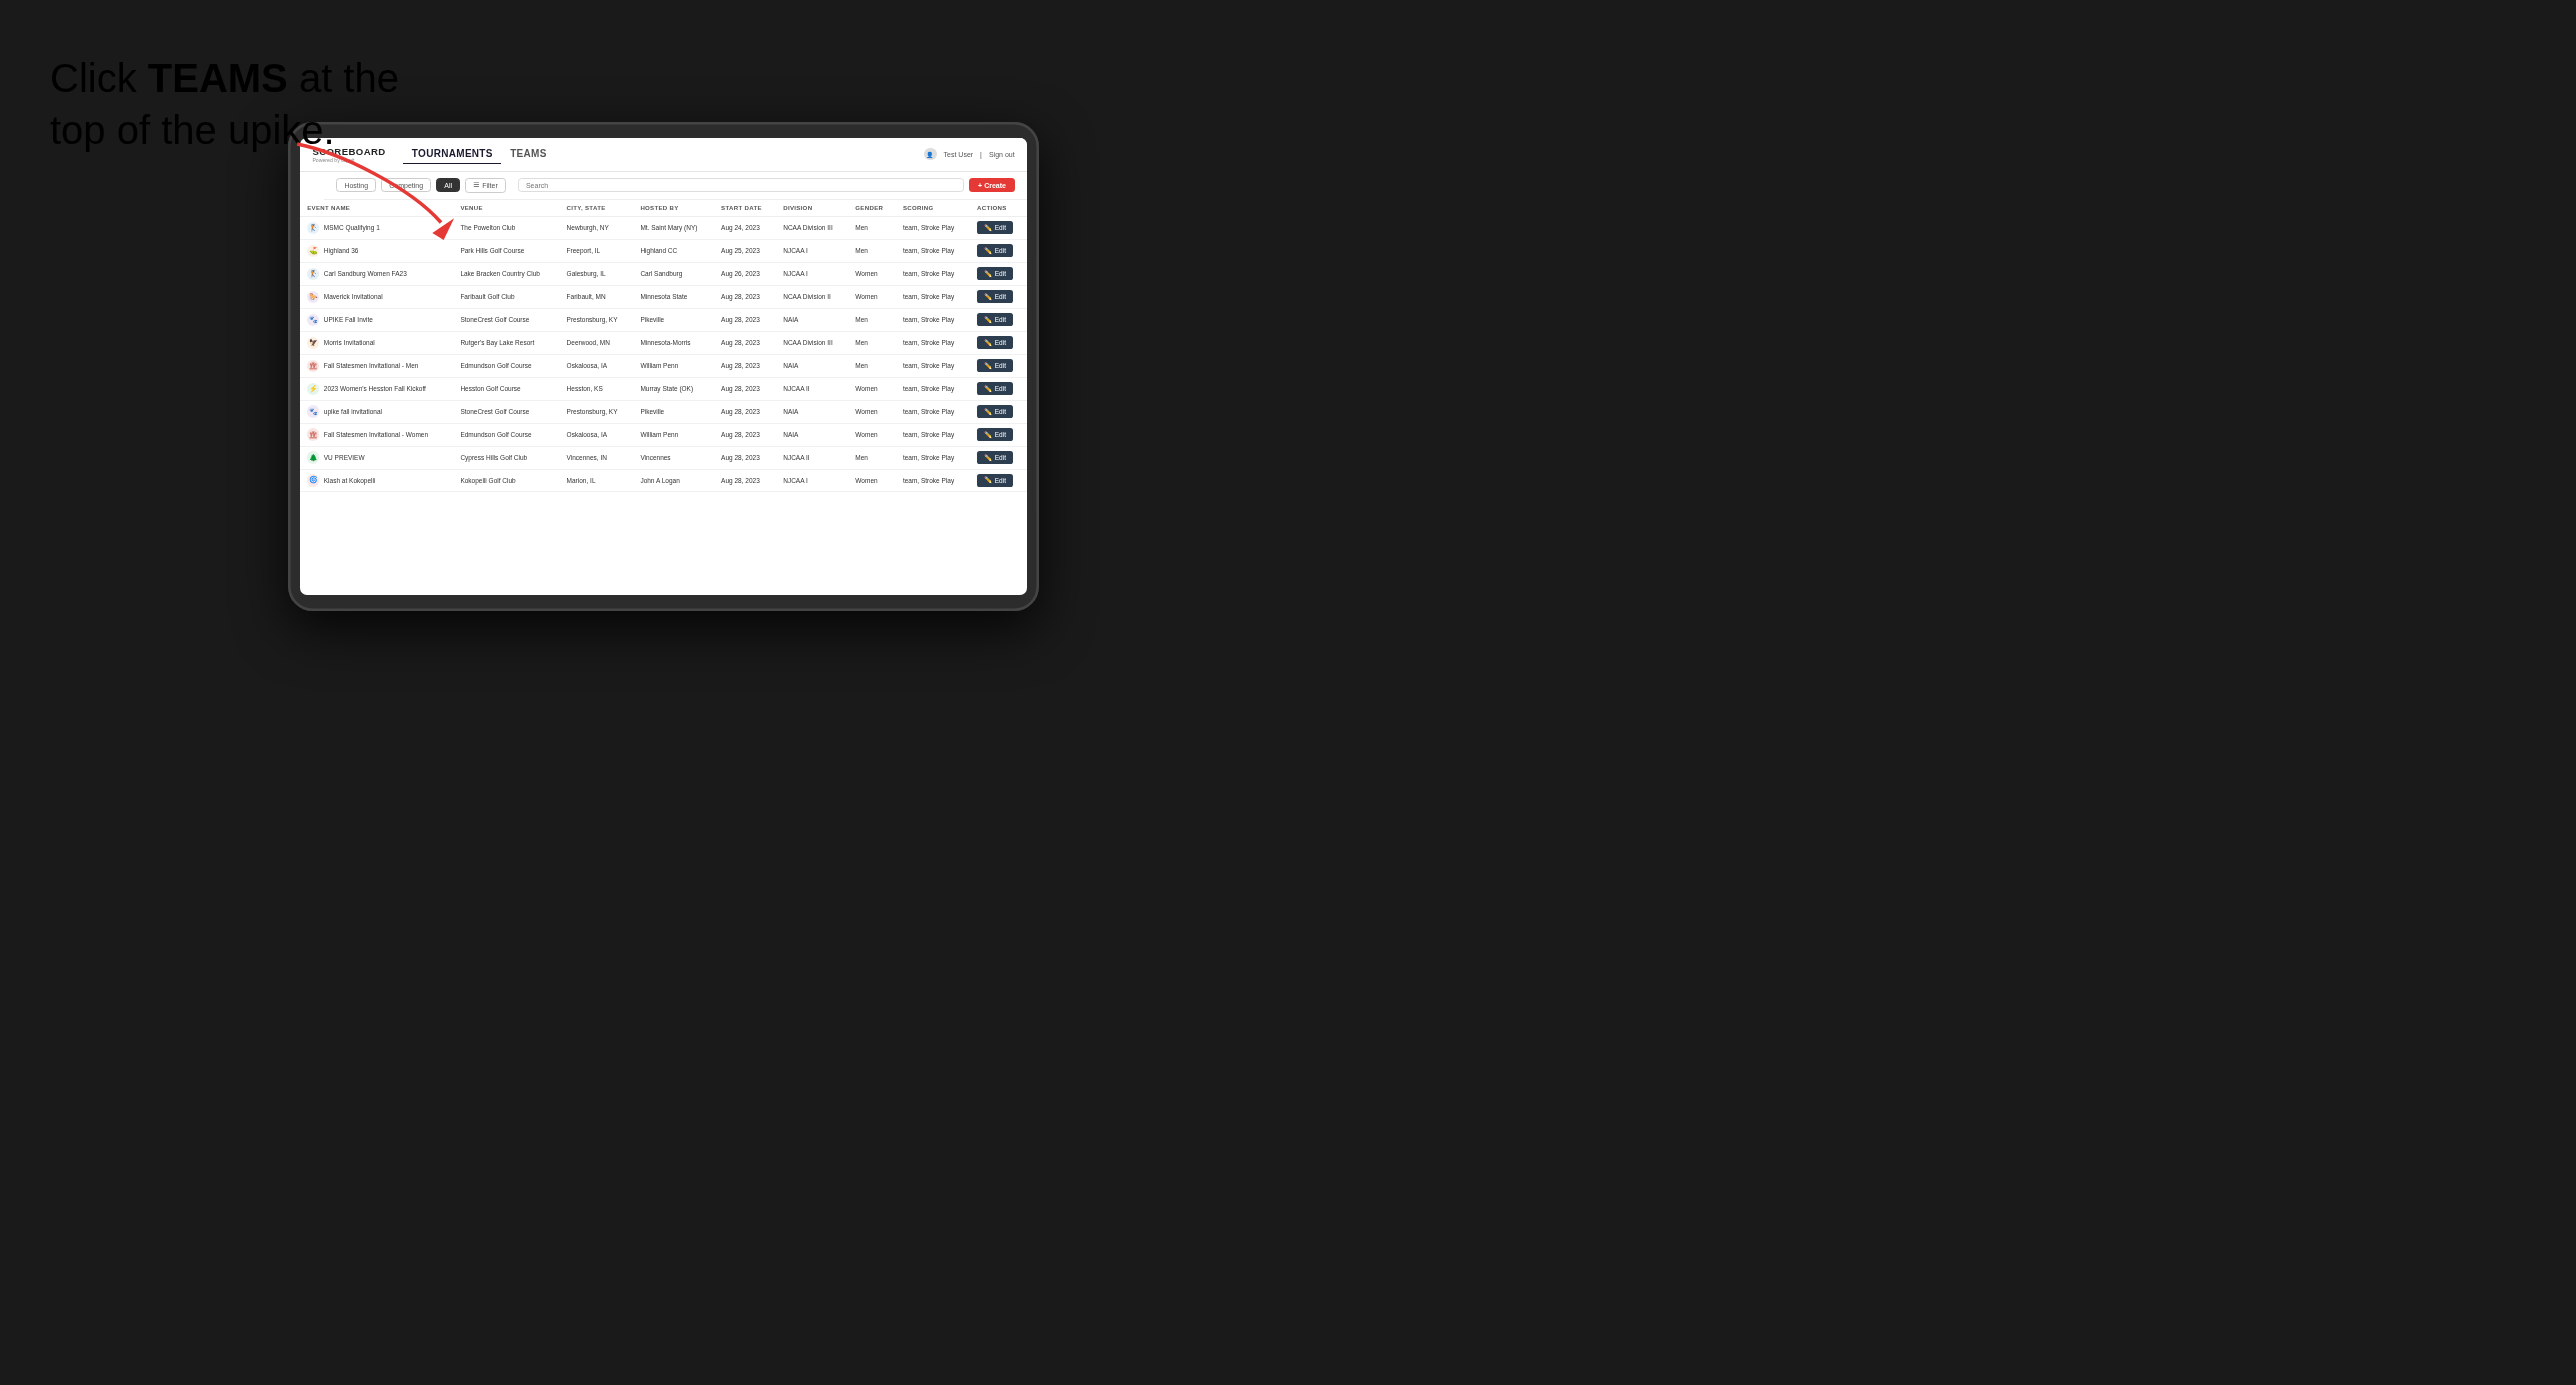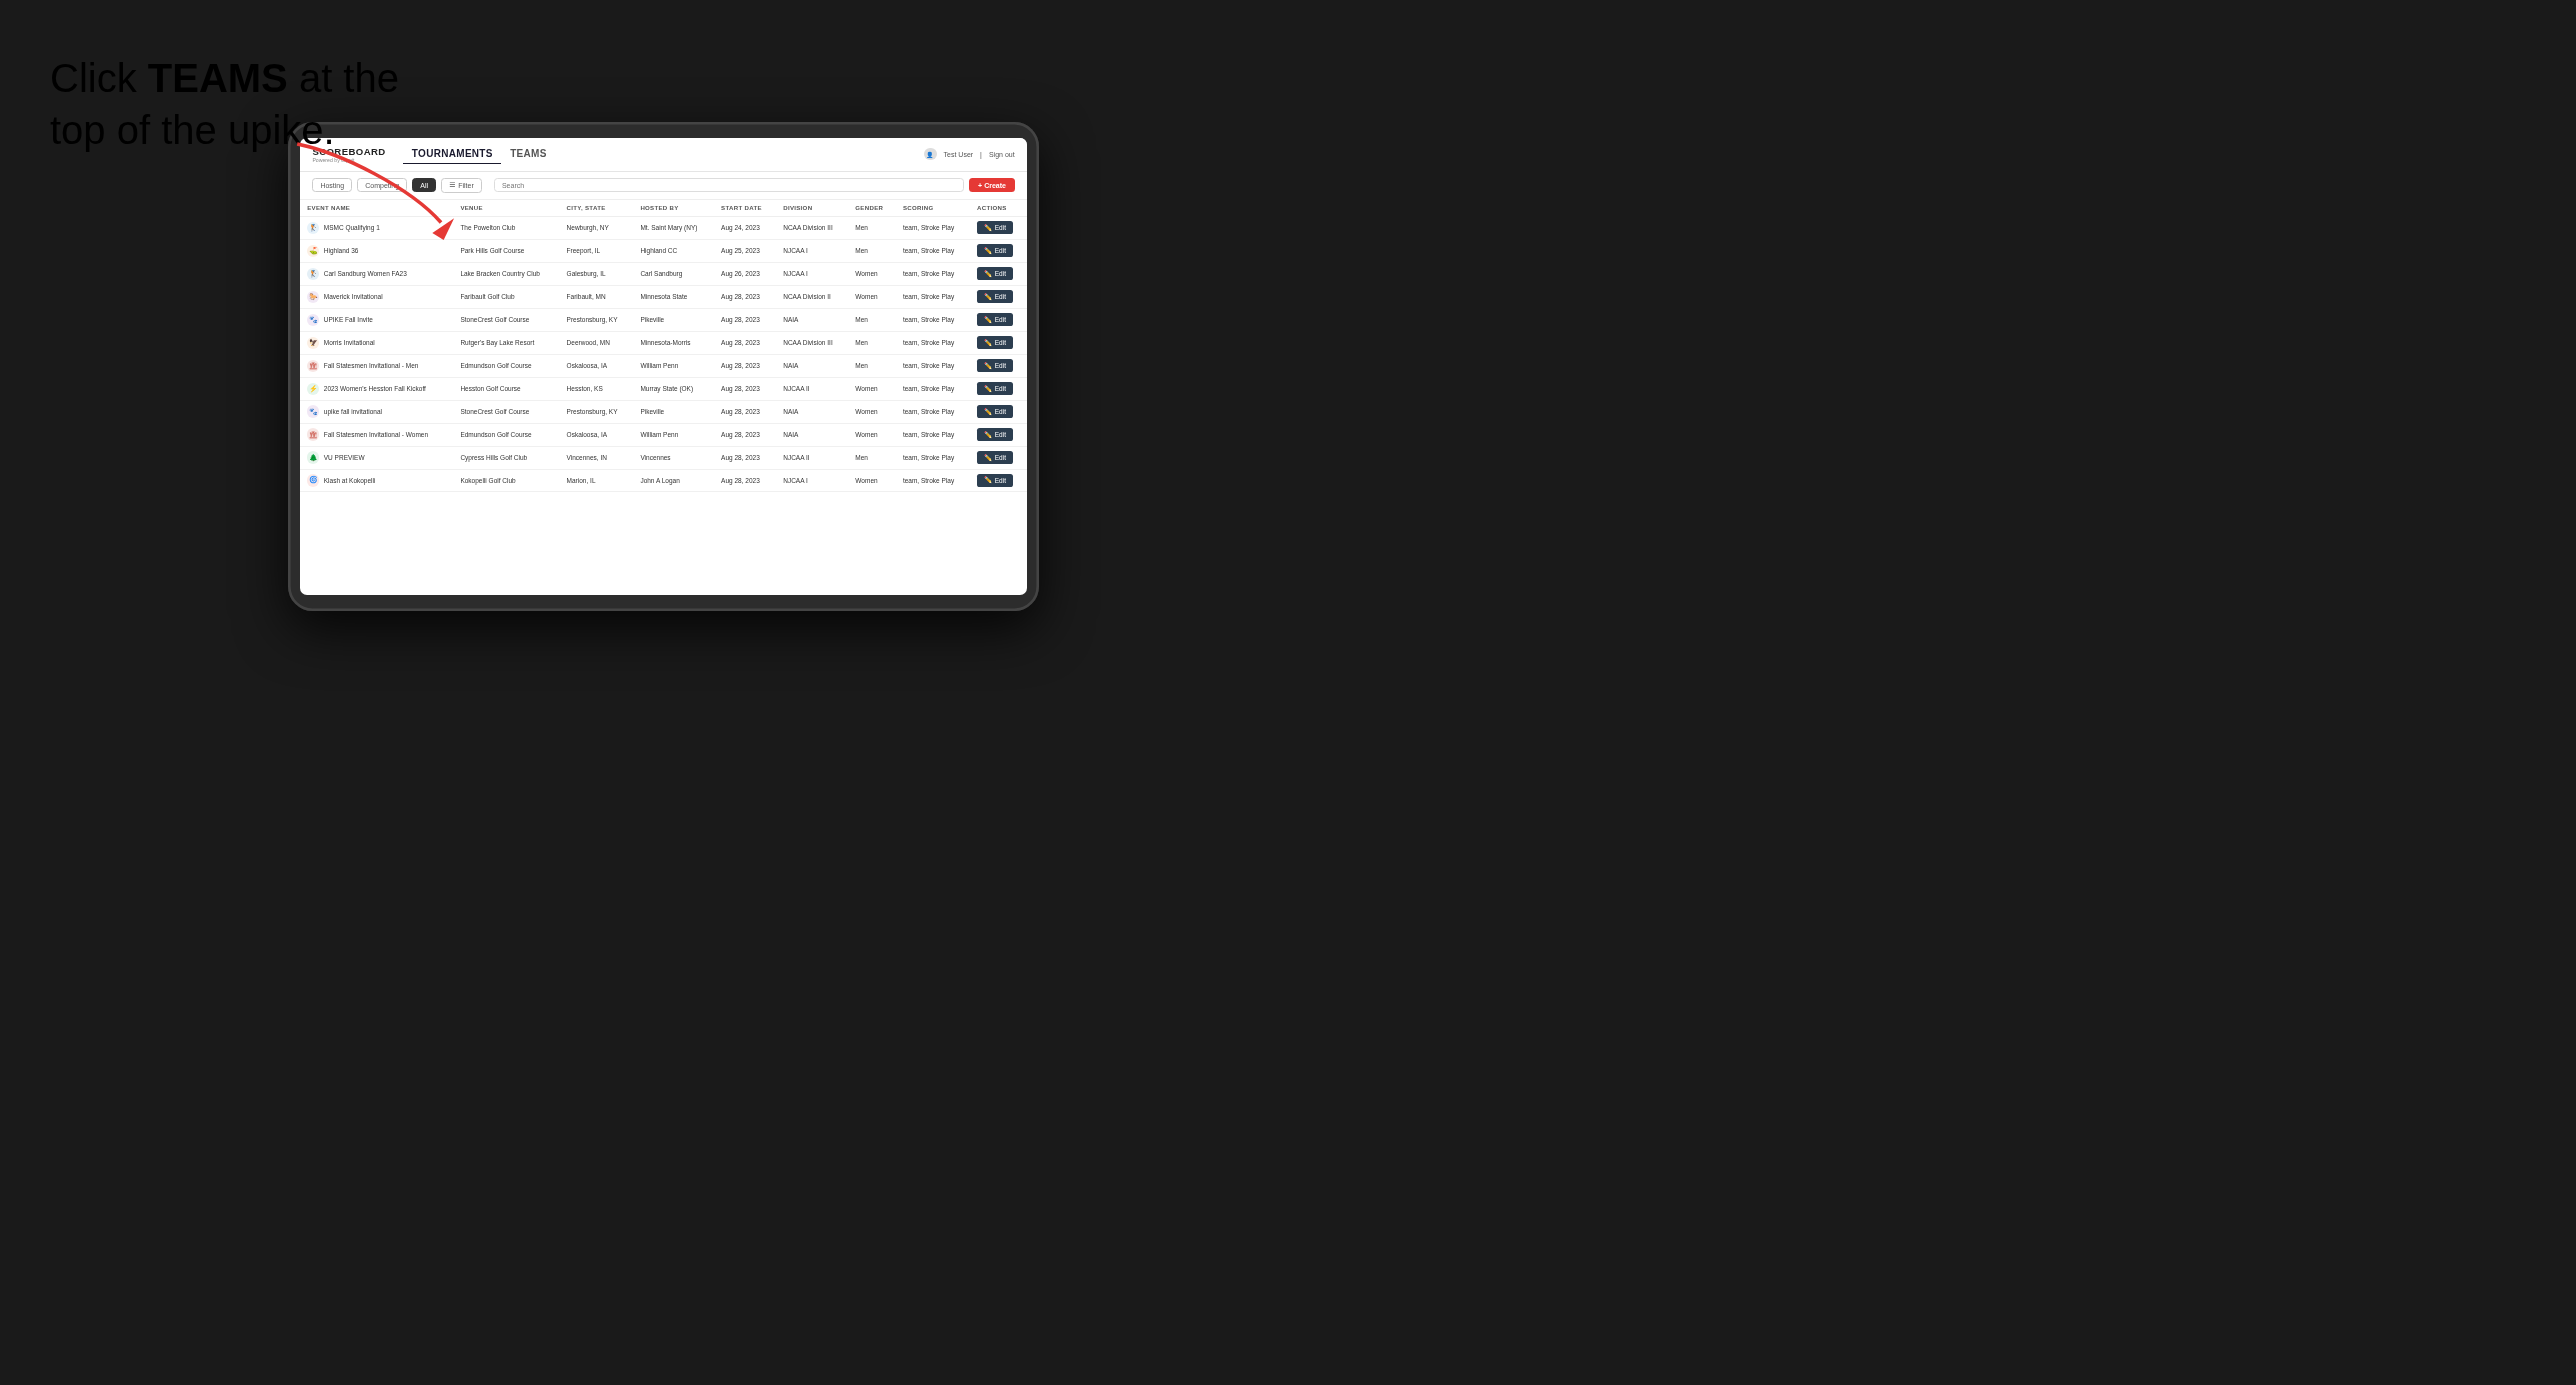--- a/index.html
+++ b/index.html
@@ -121,20 +121,21 @@
     }
 
     
     .toolbar {
       display: flex;
       align-items: center;
       padding: 6.1px 12.2px;
       gap: 5.2px;
       flex-shrink: 0;
       border-bottom: 0.9px solid #eee;
+      margin-left: 24px;
     }
     .filter-btn {
       padding: 2.6px 7px;
       font-size: 7px;
       border: 0.9px solid #ccc;
       border-radius: 3.5px;
       background: #fff;
       color: #555;
       cursor: pointer;
     }

